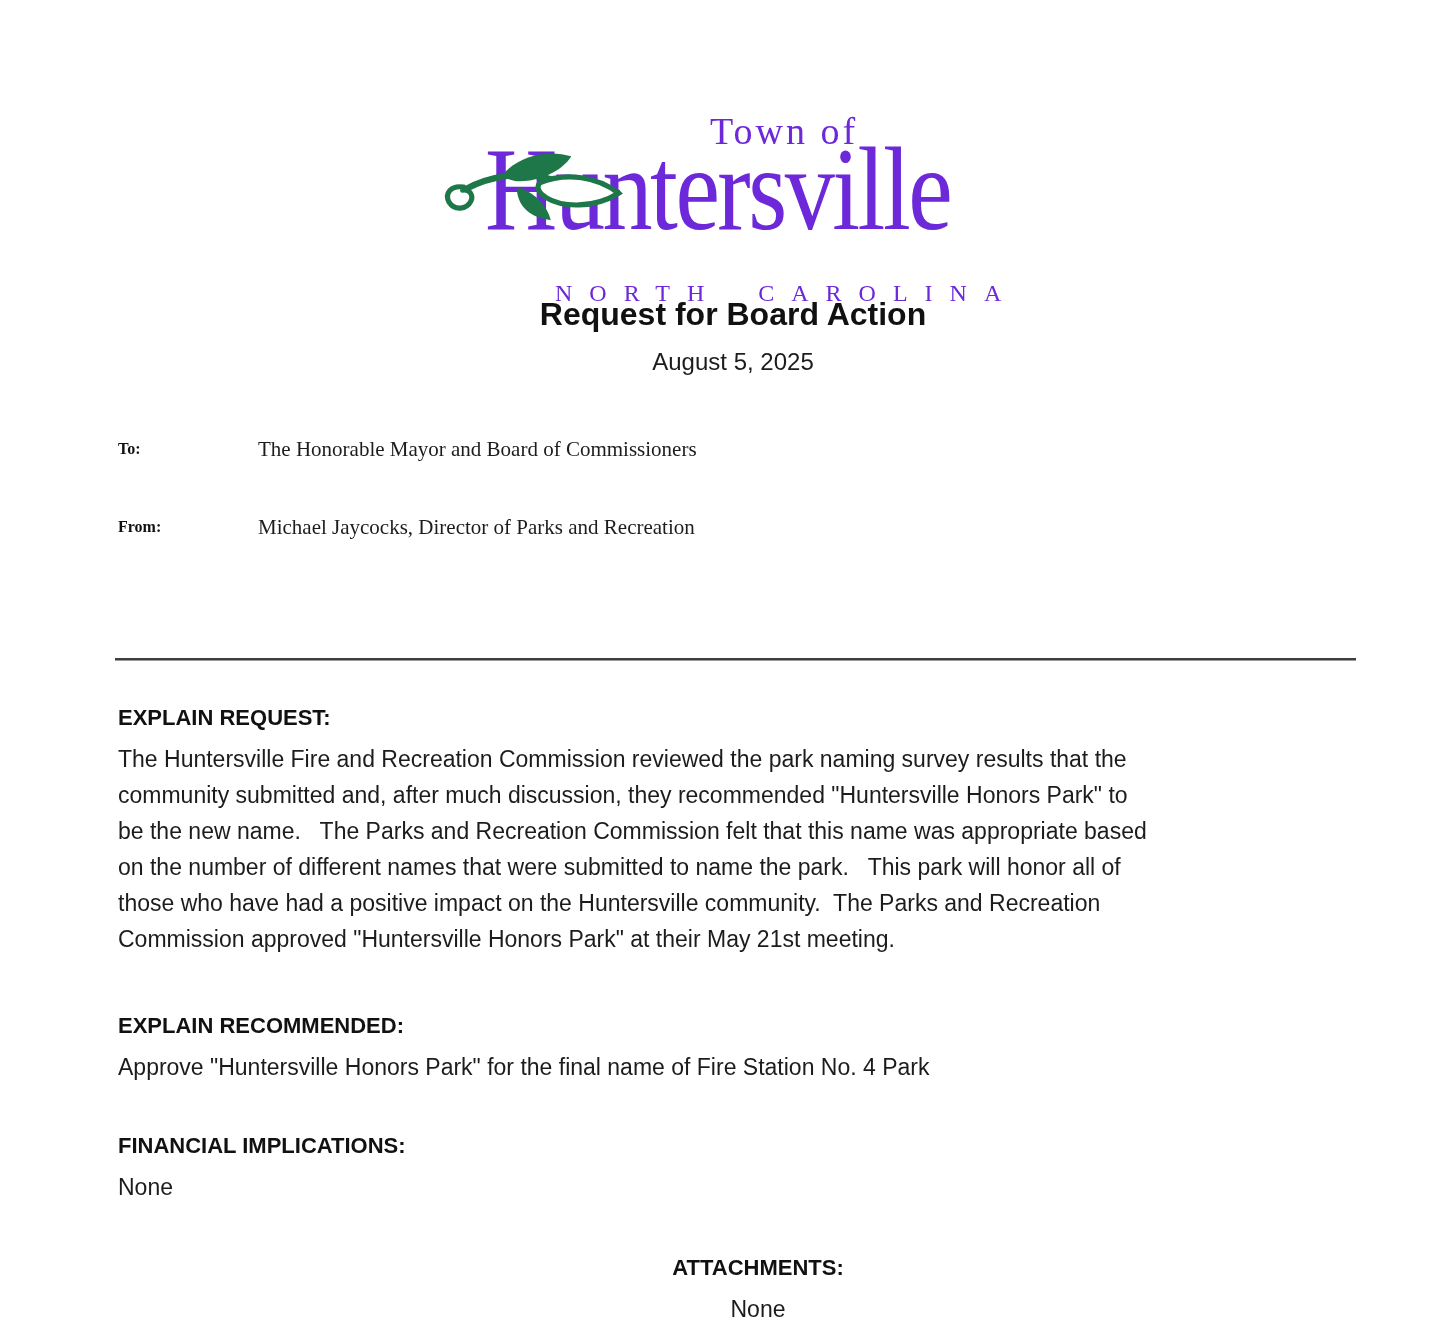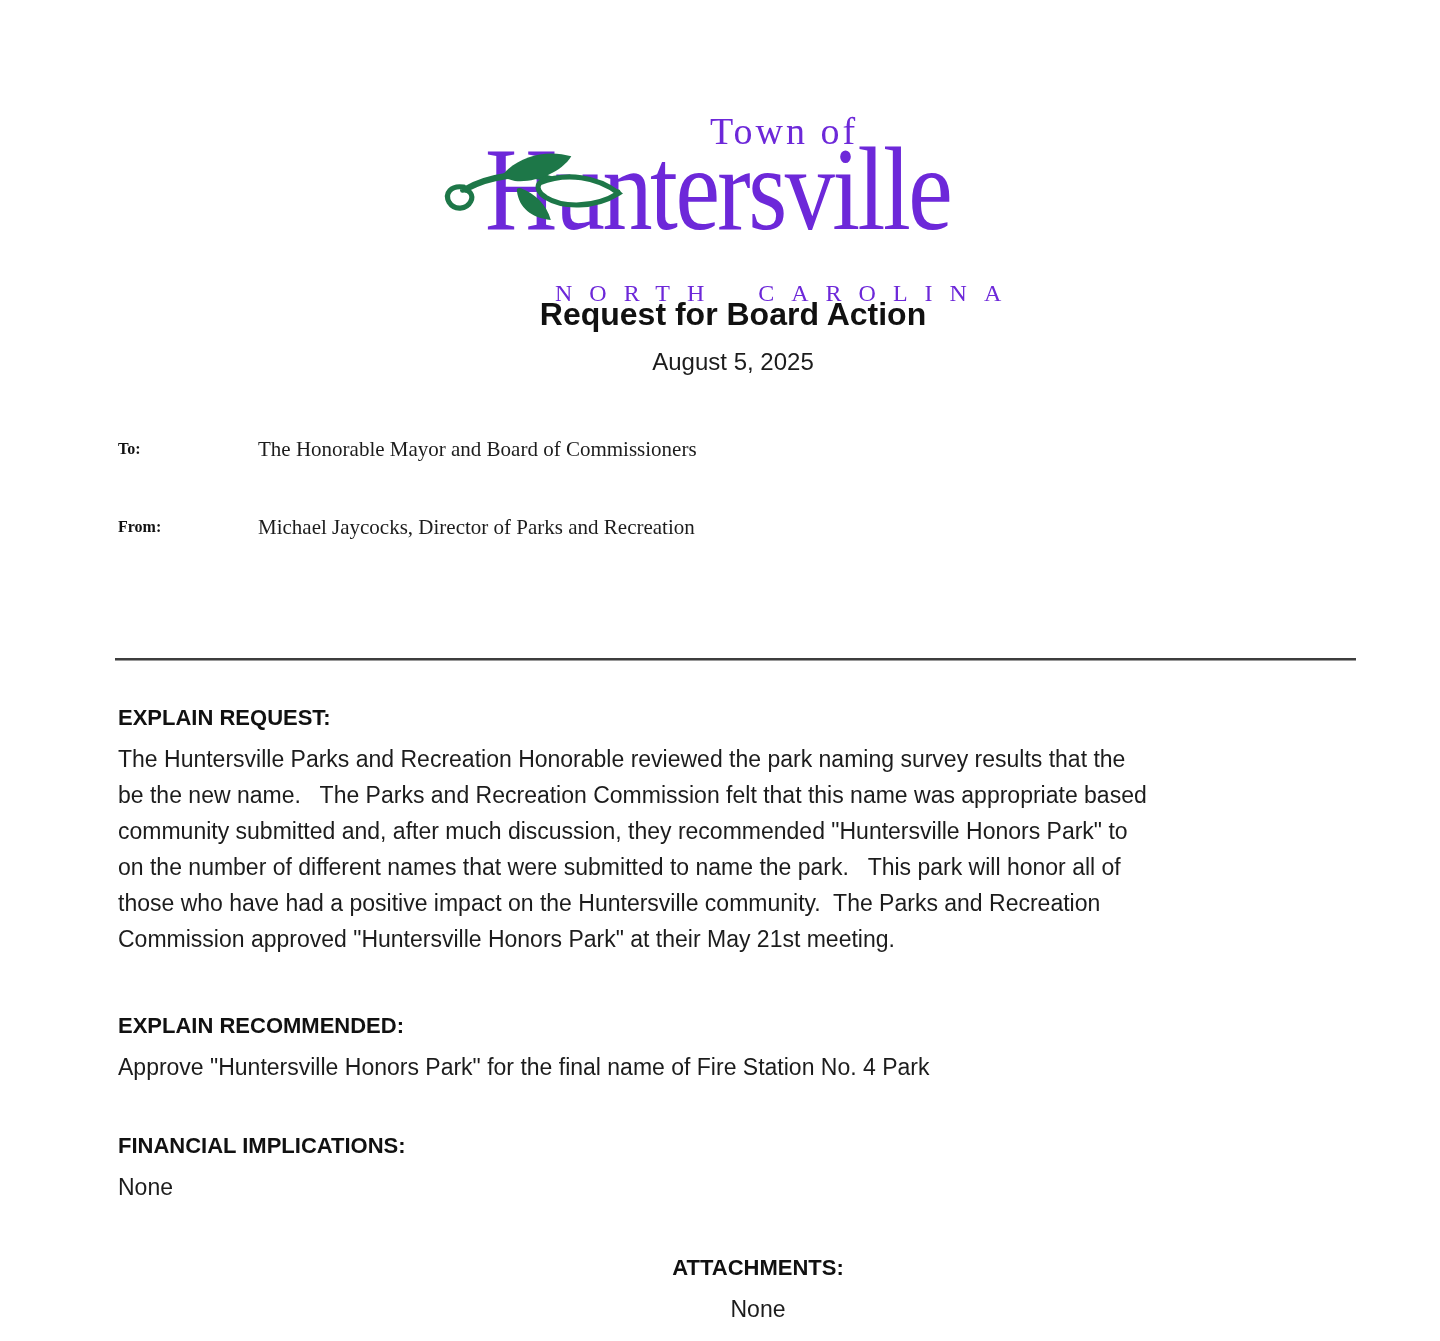--- a/index.html
+++ b/index.html
@@ -183,23 +183,23 @@
       <div class="memo-value">Michael Jaycocks, Director of Parks and Recreation</div>
     </div>
   </div>
 
   <div class="rule"></div>
 
   <div class="content">
 
     <div class="section section-explain">
       <div class="section-heading">EXPLAIN REQUEST:</div>
-      <div class="line">The Huntersville Parks and Recreation Honorable reviewed the park naming survey results that the</div>
+      <div class="line">The Huntersville Fire and Recreation Commission reviewed the park naming survey results that the</div>
+      <div class="line">community submitted and, after much discussion, they recommended "Huntersville Honors Park" to</div>
       <div class="line">be the new name.   The Parks and Recreation Commission felt that this name was appropriate based</div>
-      <div class="line">community submitted and, after much discussion, they recommended "Huntersville Honors Park" to</div>
       <div class="line">on the number of different names that were submitted to name the park.   This park will honor all of</div>
       <div class="line">those who have had a positive impact on the Huntersville community.  The Parks and Recreation</div>
       <div class="line">Commission approved "Huntersville Honors Park" at their May 21st meeting.</div>
     </div>
 
     <div class="section section-action">
       <div class="section-heading">EXPLAIN RECOMMENDED:</div>
       <div class="line">Approve "Huntersville Honors Park" for the final name of Fire Station No. 4 Park</div>
     </div>
 

